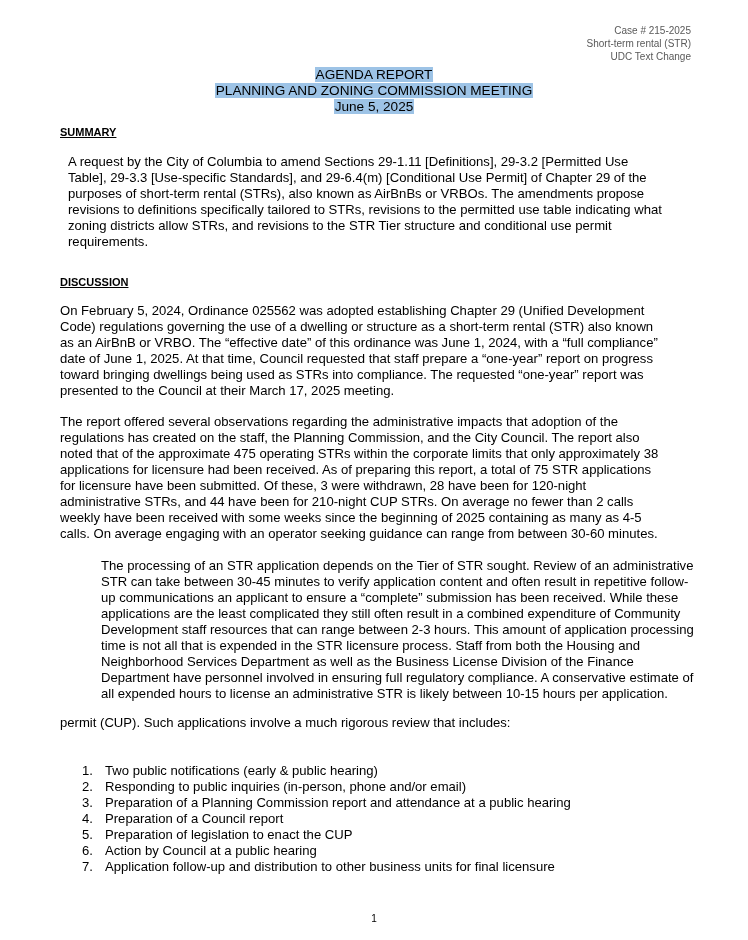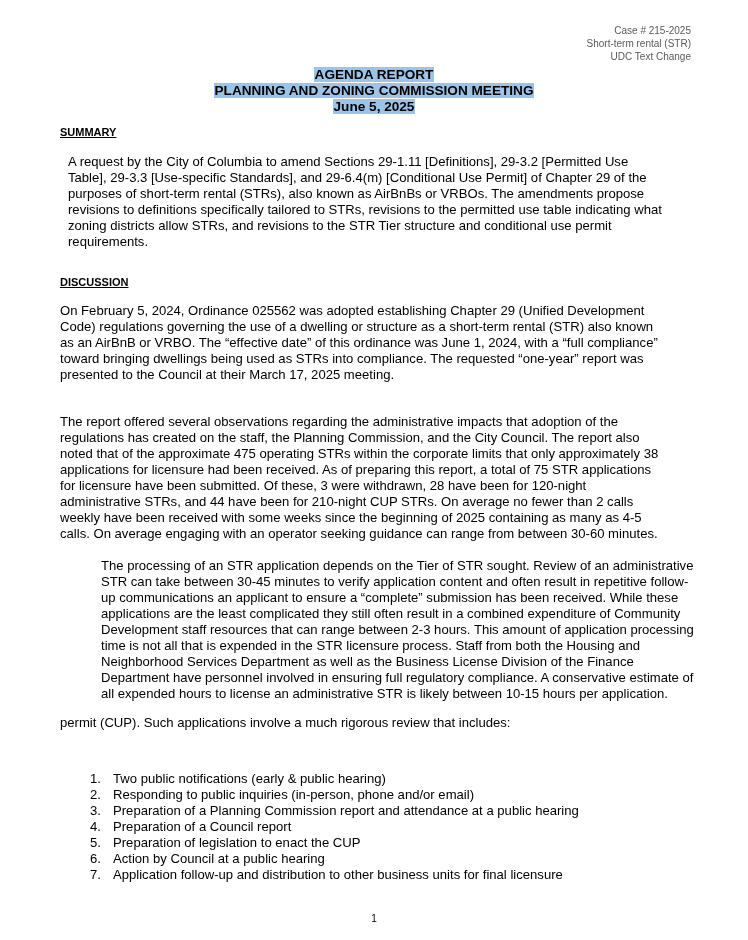--- a/index.html
+++ b/index.html
@@ -1,28 +1,28 @@
 <!DOCTYPE html>
 <html><head>
 <meta charset="utf-8">
 <style>
   html, body { margin: 0; padding: 0; background: #ffffff; }
   body { width: 748px; height: 940px; position: relative; overflow: hidden;
          font-family: "Liberation Sans", sans-serif; color: #000; }
   .case-header { position: absolute; right: 57px; top: 24px; text-align: right;
                  font-size: 10px; line-height: 13px; color: #595959; }
   .title-block { position: absolute; left: 0; right: 0; top: 67px; text-align: center;
-                 font-weight: bold; font-size: 13.6px; line-height: 16px; }
+                 font-weight: normal; font-size: 13.6px; line-height: 16px; }
   .title-block span { background: #9dc3e6; padding: 0 1px; }
   .section-heading { position: absolute; left: 60px; font-weight: bold; font-size: 11px;
                      text-decoration: underline; }
   .para { position: absolute; left: 60px; width: 640px; font-size: 13.1px; line-height: 16px; }
   .para span { display: block; white-space: nowrap; }
   .list { position: absolute; left: 82px; top: 763px; font-size: 13.1px; line-height: 16px;
-          margin: 8px; padding: 0; list-style: none; }
+          margin: 0; padding: 0; list-style: none; }
   .list li { white-space: nowrap; }
   .list .num { display: inline-block; width: 23px; }
   .page-num { position: absolute; left: 0; right: 0; top: 913px; text-align: center;
               font-size: 10px; }
 </style>
 </head>
 <body>
 
 <div class="case-header">
   <div>Case # 215-2025</div>
@@ -45,20 +45,21 @@
   <span>zoning districts allow STRs, and revisions to the STR Tier structure and conditional use permit</span>
   <span>requirements.</span>
 </div>
 
 <div class="section-heading" style="top:276px;">DISCUSSION</div>
 
 <div class="para" style="top:303px;">
   <span>On February 5, 2024, Ordinance 025562 was adopted establishing Chapter 29 (Unified Development</span>
   <span>Code) regulations governing the use of a dwelling or structure as a short-term rental (STR) also known</span>
   <span>as an AirBnB or VRBO. The “effective date” of this ordinance was June 1, 2024, with a “full compliance”</span>
+  <span>date of June 1, 2025. At that time, Council requested that staff prepare a “one-year” report on progress</span>
   <span>toward bringing dwellings being used as STRs into compliance. The requested “one-year” report was</span>
   <span>presented to the Council at their March 17, 2025 meeting.</span>
 </div>
 
 <div class="para" style="top:414px;">
   <span>The report offered several observations regarding the administrative impacts that adoption of the</span>
   <span>regulations has created on the staff, the Planning Commission, and the City Council. The report also</span>
   <span>noted that of the approximate 475 operating STRs within the corporate limits that only approximately 38</span>
   <span>applications for licensure had been received. As of preparing this report, a total of 75 STR applications</span>
   <span>for licensure have been submitted. Of these, 3 were withdrawn, 28 have been for 120-night</span>

